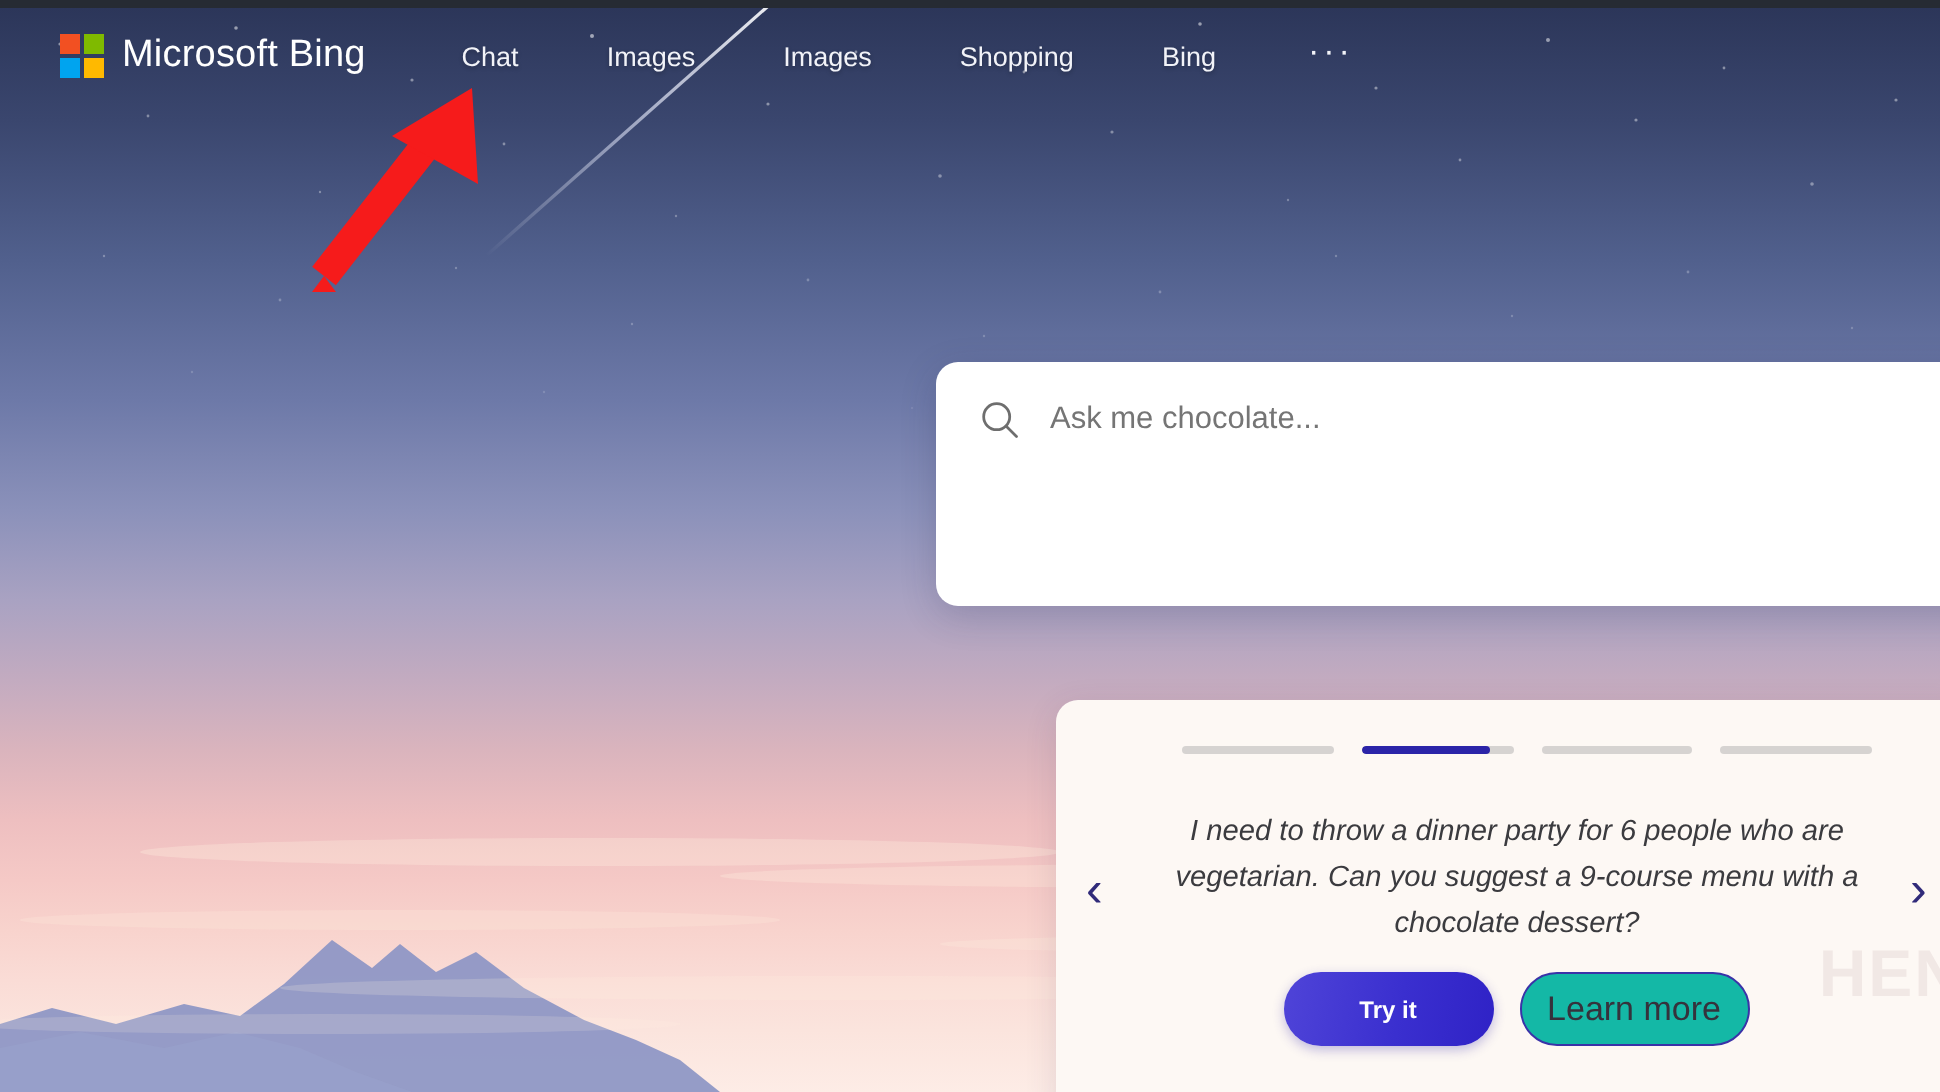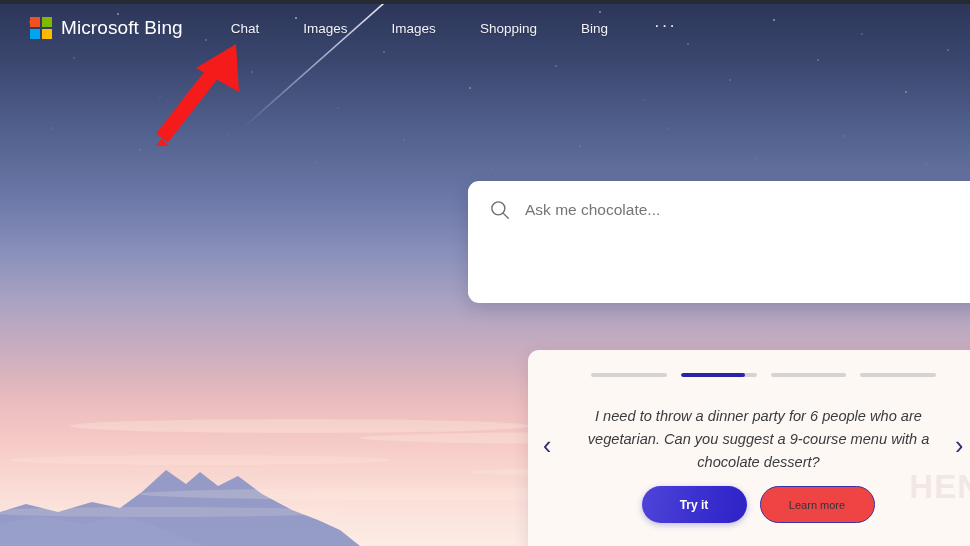--- a/index.html
+++ b/index.html
@@ -139,22 +139,22 @@
   #try-it {
     width:105px; height:37px; border-radius:19px; border:none; cursor:pointer;
     background:linear-gradient(100deg,#4f44d8 0%,#3a2fcf 55%,#2f22c6 100%);
     color:#fff; font-size:12px; font-weight:700;
     font-family:"Liberation Sans", sans-serif;
     display:flex; align-items:center; justify-content:center;
     box-shadow:0 2px 6px rgba(50,40,170,.3);
   }
   #learn-more {
     width:115px; height:37px; border-radius:19px; cursor:pointer;
-    background:#ef4444; border:1.4px solid #3a33a8;
-    color:#35323c; font-size:11px; font-weight:400;
+    background:#14b8a6; border:1.4px solid #3a33a8;
+    color:#35323c; font-size:17px; font-weight:400;
     font-family:"Liberation Sans", sans-serif;
     display:flex; align-items:center; justify-content:center;
   }
   .chev {
     position:absolute; z-index:5; cursor:pointer;
     color:#312b7a; font-size:25px; line-height:25px; font-weight:400;
     font-family:"Liberation Sans", sans-serif;
   }
   #chev-left  { left:543px; top:433px; }
   #chev-right { left:955px; top:433px; }

